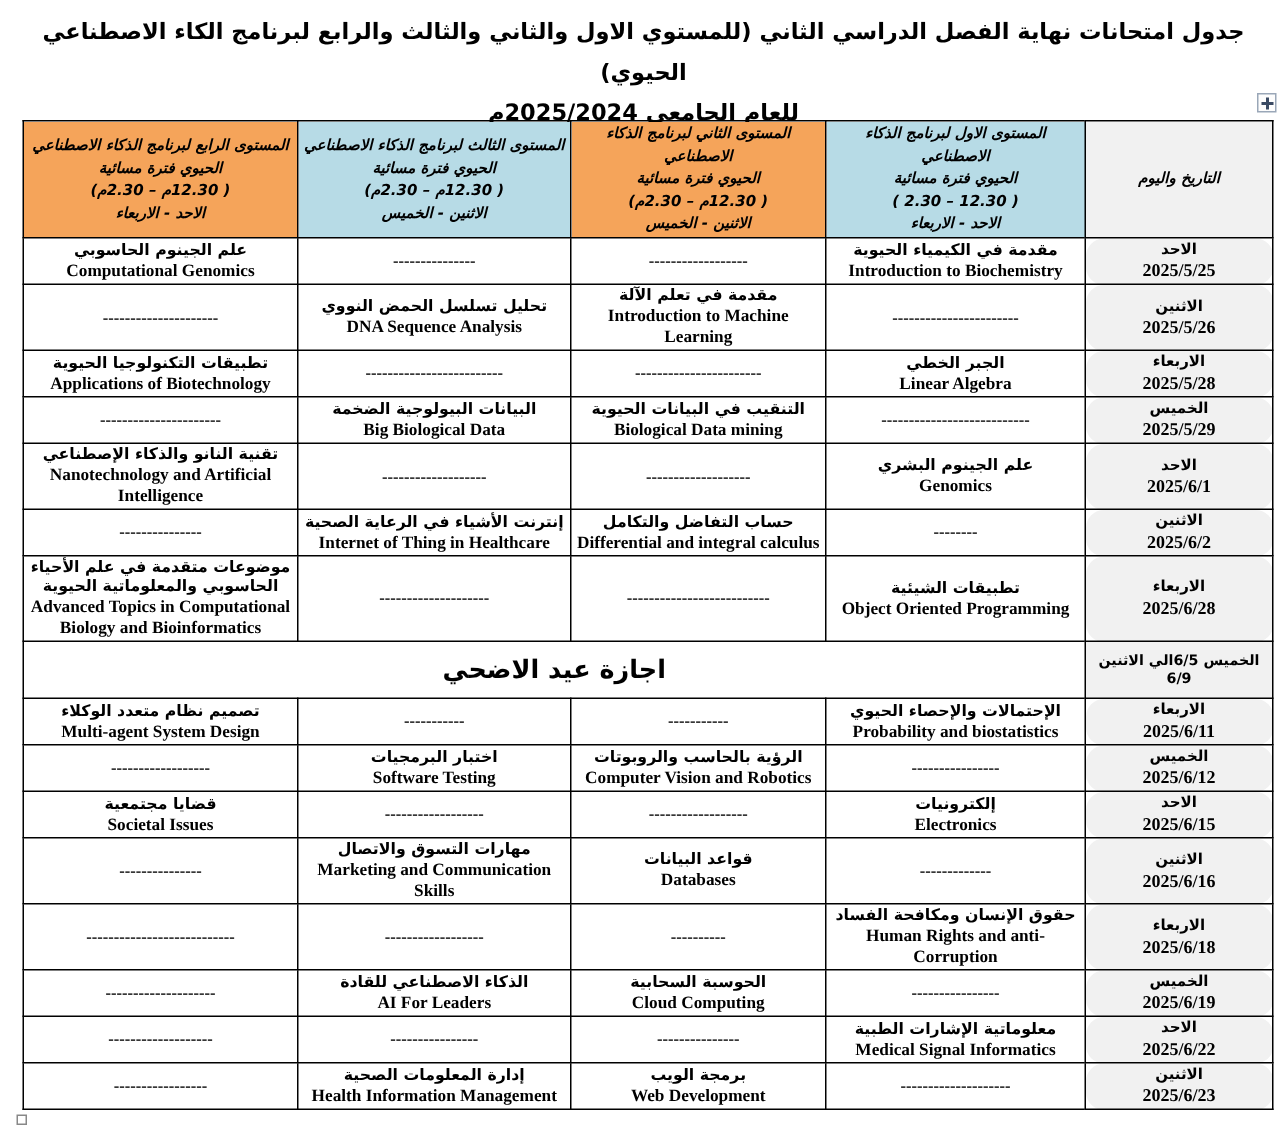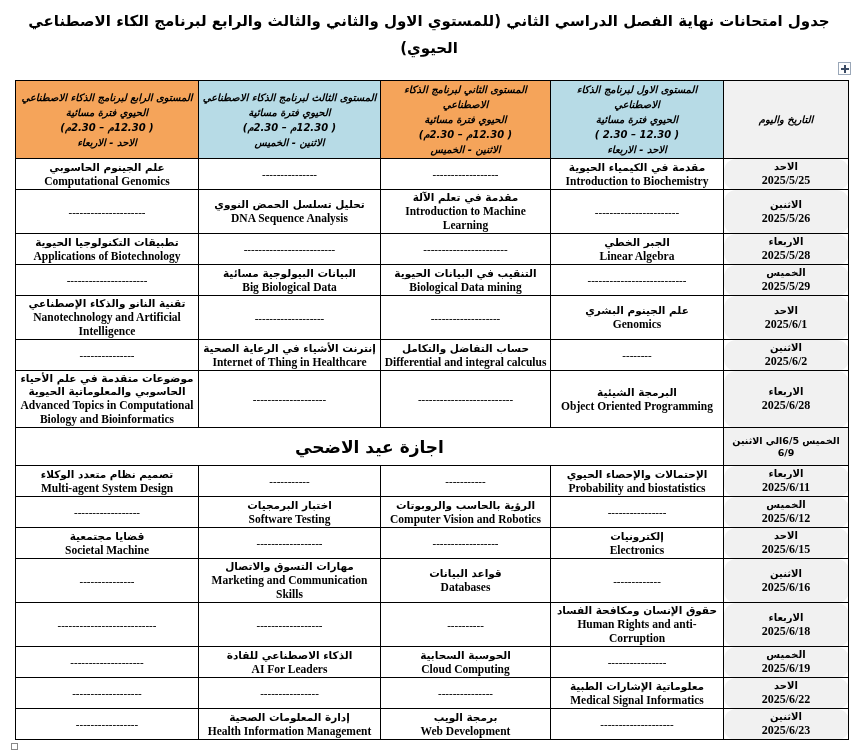--- a/index.html
+++ b/index.html
@@ -53,20 +53,21 @@
   .resize-handle{
     position:absolute;left:11px;top:743px;width:7px;height:7px;
     border:1px solid #888;background:#fff;
   }
 </style>
 </head>
 <body>
 
 <div class="title-block">
   <div>جدول امتحانات نهاية الفصل الدراسي الثاني (للمستوي الاول والثاني والثالث والرابع لبرنامج الكاء الاصطناعي الحيوي)</div>
+  <div>للعام الجامعي 2025/2024م</div>
 </div>
 
 <div class="move-handle"></div>
 
 <table class="exam">
   <colgroup>
     <col style="width:125px">
       <col style="width:173px">
       <col style="width:170px">
       <col style="width:182px">
@@ -168,21 +169,21 @@
           <div class="dnum">2025/5/29</div>
         </td>
         <td>
           <div class="dash">---------------------------</div>
         </td>
         <td>
           <div class="ar">التنقيب في البيانات الحيوية</div>
           <div class="en">Biological Data mining</div>
         </td>
         <td>
-          <div class="ar">البيانات البيولوجية مسائية</div>
+          <div class="ar">البيانات البيولوجية الضخمة</div>
           <div class="en">Big Biological Data</div>
         </td>
         <td>
           <div class="dash">----------------------</div>
         </td>
       </tr>
       <tr>
         <td class="date-cell">
           <div class="day">الاحد</div>
           <div class="dnum">2025/6/1</div>
@@ -221,21 +222,21 @@
         <td>
           <div class="dash">---------------</div>
         </td>
       </tr>
       <tr>
         <td class="date-cell">
           <div class="day">الاربعاء</div>
           <div class="dnum">2025/6/28</div>
         </td>
         <td>
-          <div class="ar">البرمجة الشيئية</div>
+          <div class="ar">تطبيقات الشيئية</div>
           <div class="en">Object Oriented Programming</div>
         </td>
         <td>
           <div class="dash">--------------------------</div>
         </td>
         <td>
           <div class="dash">--------------------</div>
         </td>
         <td>
           <div class="ar">موضوعات متقدمة في علم الأحياء الحاسوبي والمعلوماتية الحيوية</div>
@@ -296,21 +297,21 @@
           <div class="en">Electronics</div>
         </td>
         <td>
           <div class="dash">------------------</div>
         </td>
         <td>
           <div class="dash">------------------</div>
         </td>
         <td>
           <div class="ar">قضايا مجتمعية</div>
-          <div class="en">Societal Machine</div>
+          <div class="en">Societal Issues</div>
         </td>
       </tr>
       <tr>
         <td class="date-cell">
           <div class="day">الاثنين</div>
           <div class="dnum">2025/6/16</div>
         </td>
         <td>
           <div class="dash">-------------</div>
         </td>

